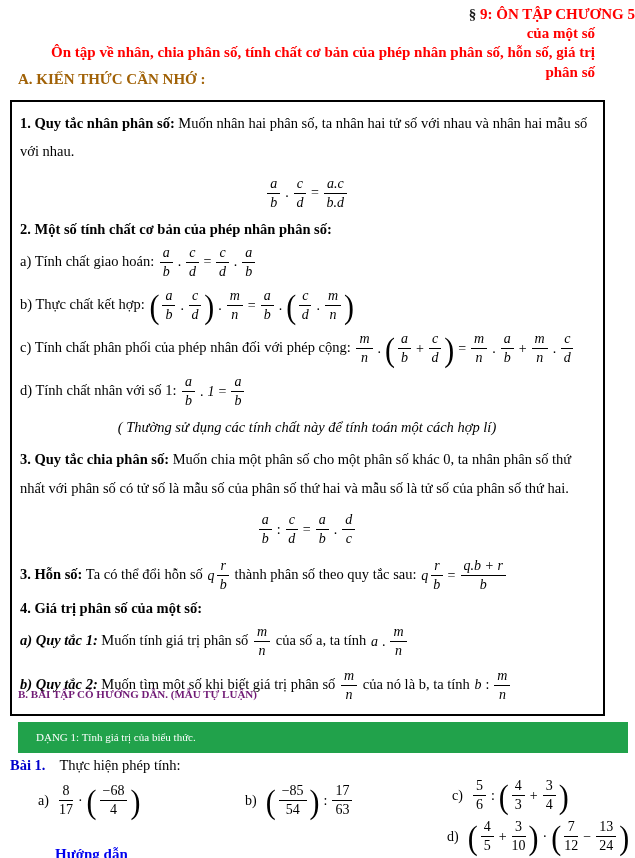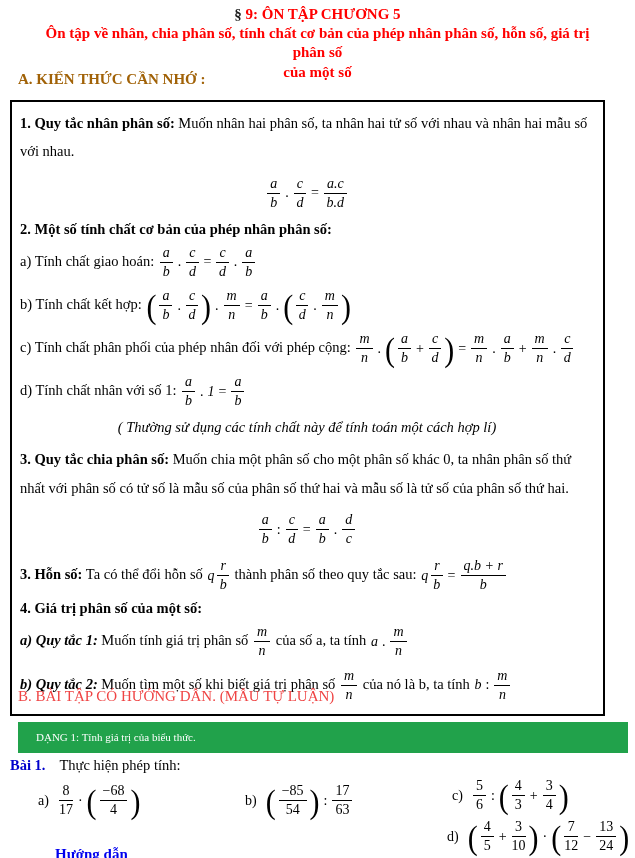--- a/index.html
+++ b/index.html
@@ -1,26 +1,26 @@
 <!DOCTYPE html>
 <html><head>
 <meta charset="utf-8">
 <style>
   html,body{margin:0;padding:0;background:#e8e8e8;}
   .page{
     position:relative;width:635px;height:858px;margin:0 auto;background:#ffffff;
     font-family:"Liberation Serif",serif;color:#000;overflow:hidden;
   }
   
-  .title-block{position:absolute;top:5px;left:0;width:635px;text-align:center;}
+  .title-block{position:absolute;top:5px;left:0;width:635px;text-align:right;}
   .title-line{font-size:15px;font-weight:bold;color:#ff0000;line-height:1.25;}
   .section-char{color:#1a1a1a;}
   .subtitle{font-size:15px;font-weight:bold;color:#ff0000;line-height:1.3;padding:0 40px;}
   .heading-a{position:absolute;top:71px;left:18px;font-size:15px;font-weight:bold;color:#a16207;}
-  .heading-b{position:absolute;top:688px;left:18px;font-size:15px;font-weight:normal;color:#ef4444;}
+  .heading-b{position:absolute;top:688px;left:18px;font-size:11px;font-weight:bold;color:#701a75;}
   
   .kbox{
     position:absolute;top:100px;left:10px;width:595px;min-height:576px;box-sizing:border-box;
     border:2px solid #000;padding:5px 9px 4px 8px;
   }
   .bline{font-size:14.5px;margin:6px 0;}
   .bline.wrap{line-height:1.95;margin:2px 0;}
   .bline.center{text-align:center;margin:9px 0;}
   .seg-b{font-weight:bold;}
   .seg-bi{font-weight:bold;font-style:italic;}
@@ -52,22 +52,22 @@
   
   .footer-cut{position:absolute;top:846px;left:55px;font-size:15px;font-weight:bold;color:#0000ee;text-decoration:underline;}
 </style>
 </head>
 <body>
 
 <div class="page">
 
   <div class="title-block">
     <div class="title-line"><span class="section-char">§</span><span> 9: ÔN TẬP CHƯƠNG 5</span></div>
+    <div class="subtitle">của một số</div>
     <div class="subtitle">Ôn tập về nhân, chia phân số, tính chất cơ bản của phép nhân phân số, hỗn số, giá trị phân số</div>
-    <div class="subtitle">của một số</div>
   </div>
 
   <div class="heading-a">A. KIẾN THỨC CẦN NHỚ :</div>
 
   <div class="kbox" id="box-lines">
       <div class="bline wrap"><span class="seg-b">1. Quy tắc nhân phân số:</span><span class="seg-p"> Muốn nhân hai phân số, ta nhân hai tử số với nhau và nhân hai mẫu số với nhau.</span></div>
       <div class="bline center"><span class="formula">
           <span class="frac">
             <span class="num">a</span>
             <span class="den">b</span>
@@ -98,21 +98,21 @@
           <span class="frac">
             <span class="num">c</span>
             <span class="den">d</span>
           </span>
           <span class="op">.</span>
           <span class="frac">
             <span class="num">a</span>
             <span class="den">b</span>
           </span>
         </span></div>
-      <div class="bline"><span class="seg-p">b) Tính chất kết hợp: </span><span class="formula">
+      <div class="bline"><span class="seg-p">b) Thực chất kết hợp: </span><span class="formula">
           <span class="paren">(</span>
           <span class="frac">
             <span class="num">a</span>
             <span class="den">b</span>
           </span>
           <span class="op">.</span>
           <span class="frac">
             <span class="num">c</span>
             <span class="den">d</span>
           </span>

